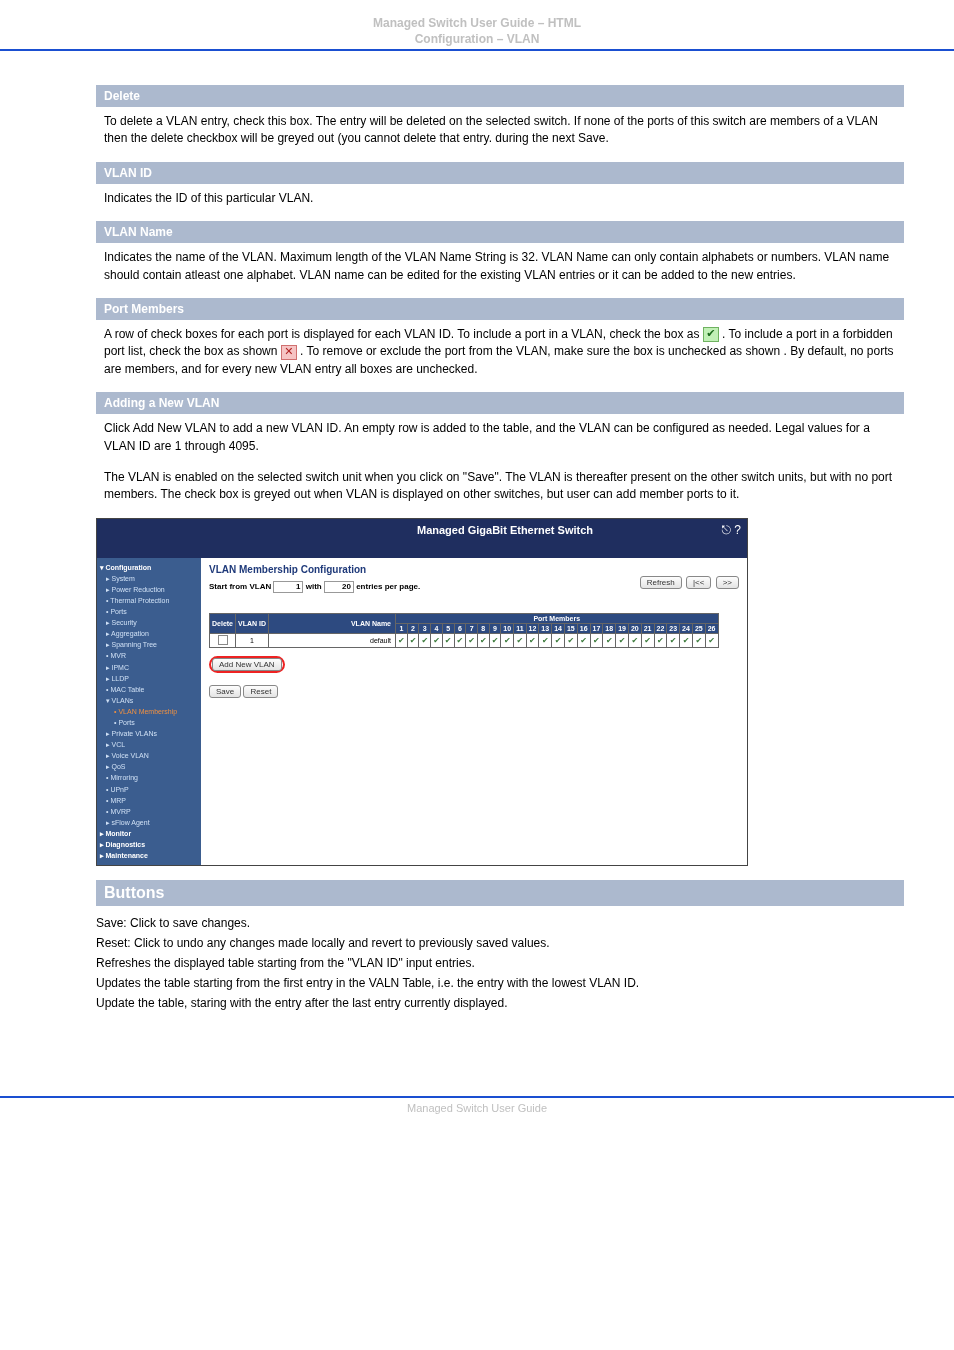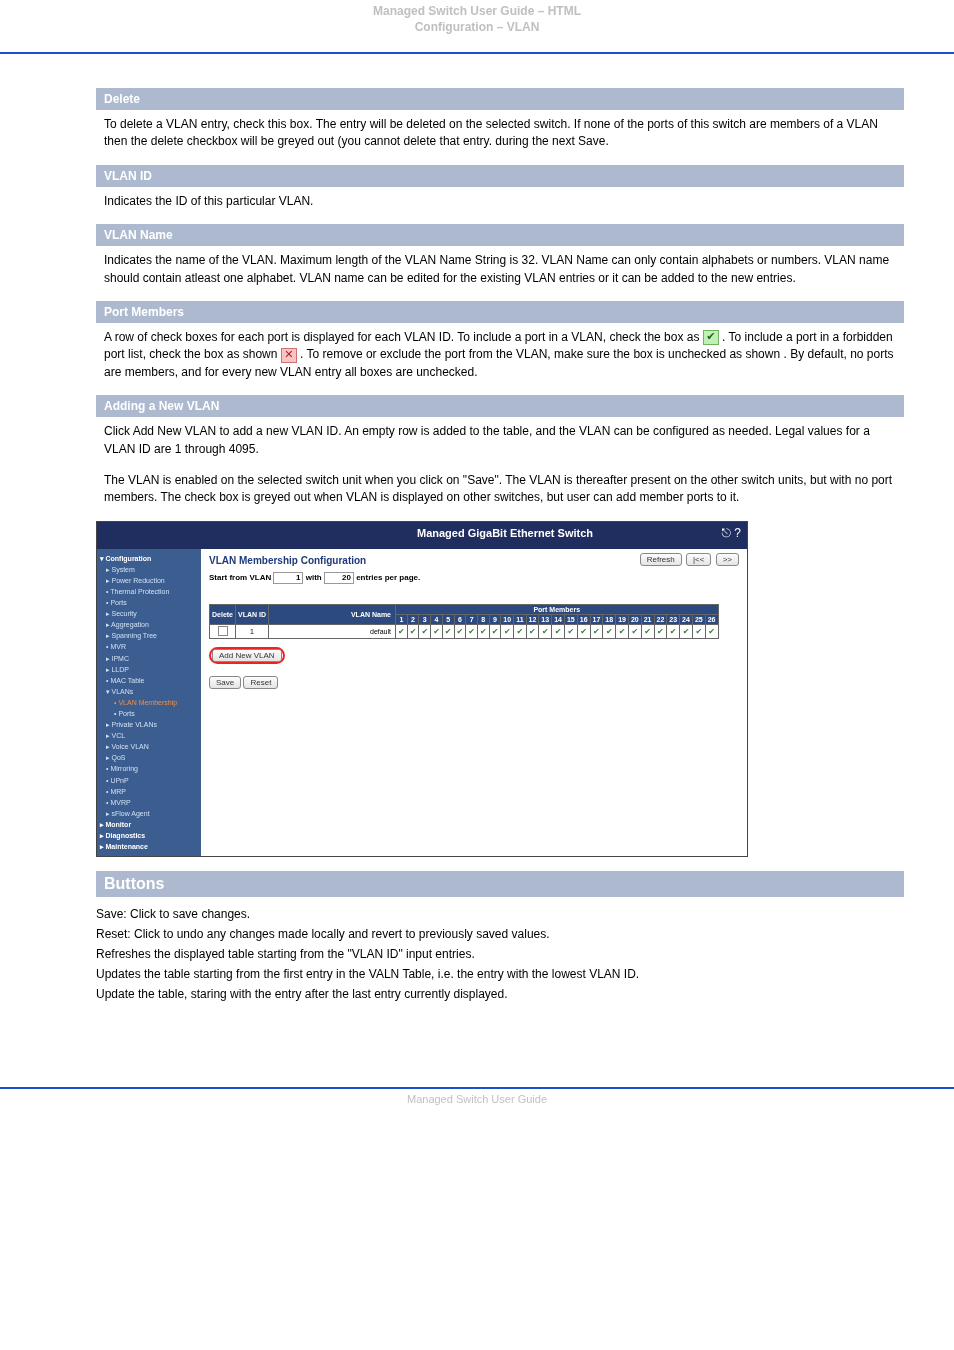--- a/index.html
+++ b/index.html
@@ -11,28 +11,28 @@
     width: 954px;
   }
   .page {
     padding: 20px 50px 20px 96px;
   }
   .header-title {
     text-align: center;
     font-weight: bold;
     color: #c0c0c0;
     font-size: 12px;
-    padding: 4px 0 2px 0;
+    padding: 16px 0 2px 0;
   }
   .header-sub {
     text-align: center;
     font-weight: bold;
     color: #c0c0c0;
     font-size: 12px;
-    padding-bottom: 18px;
+    padding-bottom: 3px;
   }
   .blue-hr {
     border: none;
     border-top: 2px solid #1a4fd1;
     margin: 0 0 14px 0;
   }
   .section-bar {
     background: #acb9ce;
     color: #fff;
     font-weight: bold;
@@ -69,21 +69,21 @@
     color: #b02020;
     vertical-align: middle;
   }
   .screenshot {
     width: 650px;
     margin: 10px 0 14px 0;
     border: 1px solid #444;
   }
   .ss-top {
     background: #1f2e5f;
-    height: 27px;
+    height: 39px;
     position: relative;
   }
   .ss-top-title {
     color: #fff;
     font-size: 11px;
     font-weight: bold;
     position: absolute;
     top: 5px;
     left: 320px;
   }
@@ -131,21 +131,21 @@
     border: 1px solid #888;
     background: linear-gradient(#fdfdfd,#e4e4e4);
     border-radius: 3px;
     padding: 1px 6px;
     font-size: 8px;
     color: #333;
   }
   .ss-btn-tr {
     position: absolute;
     right: 8px;
-    top: 4px;
+    top: 18px;
   }
   .ss-btn-tr .ss-btn { margin-left: 2px; }
   .ss-input {
     border: 1px solid #999;
     font-size: 8px;
     padding: 0 2px;
     width: 24px;
     height: 10px;
     text-align: right;
     display: inline-block;

